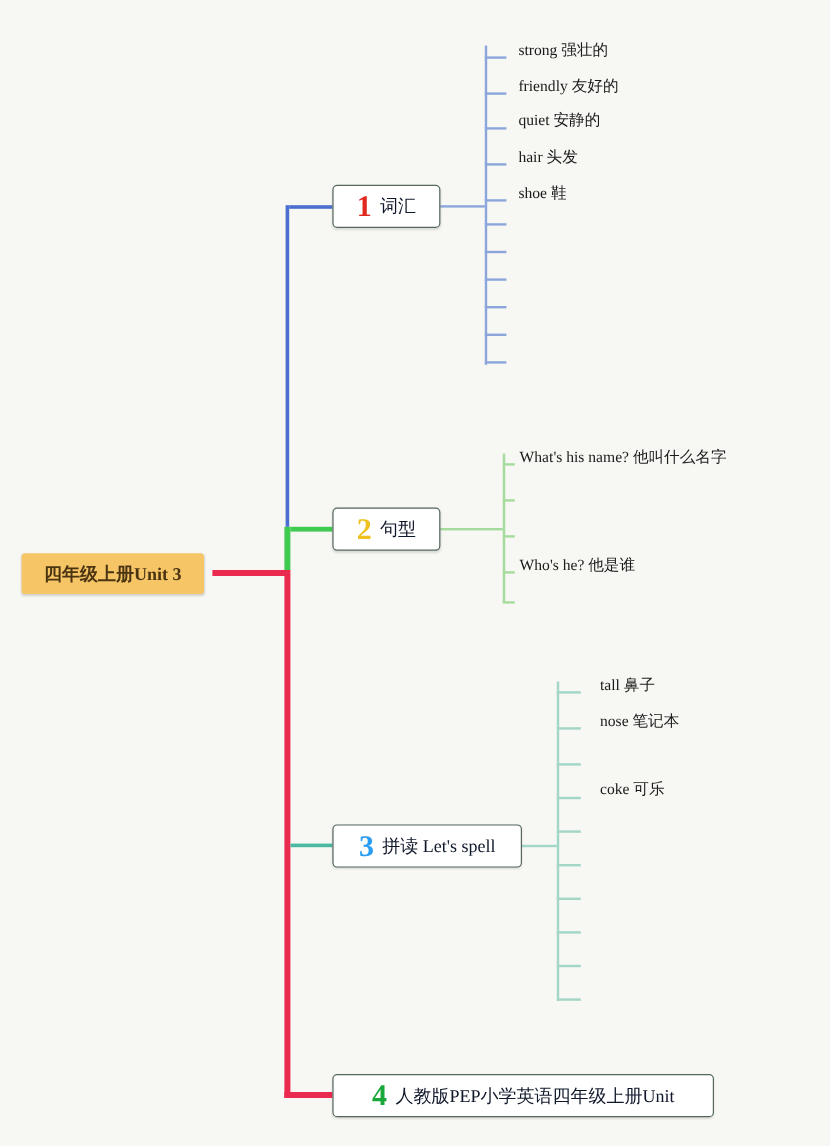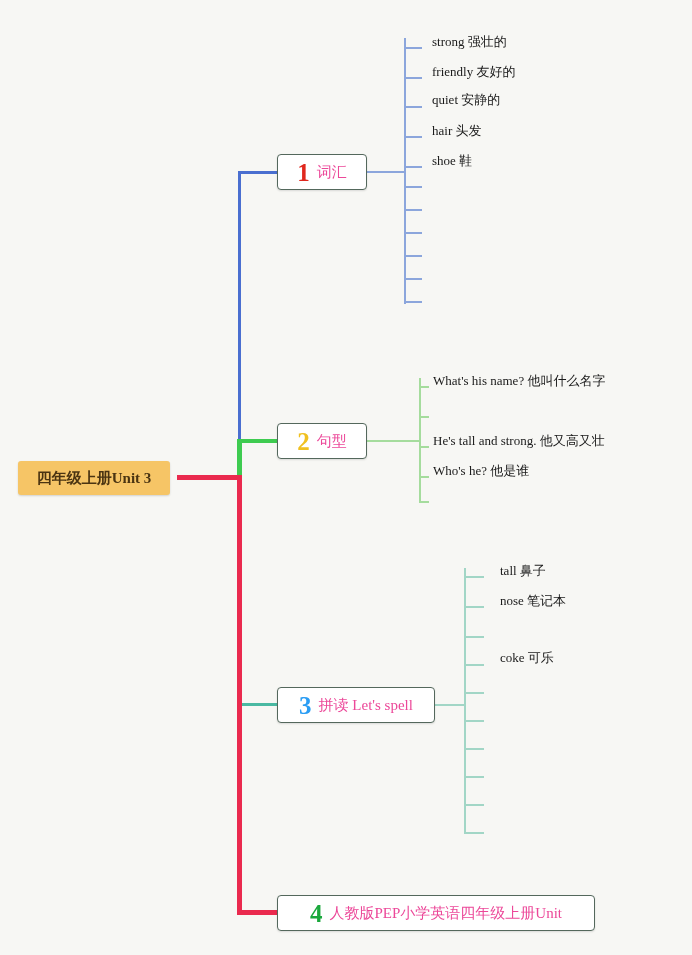--- a/index.html
+++ b/index.html
@@ -30,21 +30,21 @@
   .bbox {
     position:absolute; display:flex; align-items:center; justify-content:center; gap:7px;
     background:#ffffff; border:1.5px solid var(--box-border, #54685c);
     border-radius:4px; box-shadow:0 1px 2px rgba(0,0,0,.12); white-space:nowrap;
   }
   .bnum { font-size:25px; font-weight:bold; line-height:1; }
   .n1 { color: var(--num1, #e0281e); }
   .n2 { color: var(--num2, #f0c020); }
   .n3 { color: var(--num3, #2a9df4); }
   .n4 { color: var(--num4, #1aa83c); }
-  .blabel { font-size:15px; color:#ec4899; }
+  .blabel { font-size:15px; color:#0f172a; }
   .leaf {
     position:absolute; height:20px; line-height:20px; font-size:13px;
     color: var(--text, #1a1a1a); white-space:nowrap;
   }
 </style>
 </head>
 <body>
 
 <div class="canvas">
 
@@ -116,20 +116,19 @@
     <span class="blabel">人教版PEP小学英语四年级上册Unit</span>
   </div>
 
   <div class="leaf" style="left:432px; top:32px;">strong 强壮的</div>
   <div class="leaf" style="left:432px; top:62px;">friendly 友好的</div>
   <div class="leaf" style="left:432px; top:90px;">quiet 安静的</div>
   <div class="leaf" style="left:432px; top:121px;">hair 头发</div>
   <div class="leaf" style="left:432px; top:151px;">shoe 鞋</div>
 
   <div class="leaf" style="left:433px; top:371px;">What's his name? 他叫什么名字</div>
-  <div class="leaf" style="left:433px; top:431px;">He's tall and strong. 他又高又壮</div>
   <div class="leaf" style="left:433px; top:461px;">Who's he? 他是谁</div>
 
   <div class="leaf" style="left:500px; top:561px;">tall 鼻子</div>
   <div class="leaf" style="left:500px; top:591px;">nose 笔记本</div>
   <div class="leaf" style="left:500px; top:648px;">coke 可乐</div>
 
 </div>
 
 </body></html>

